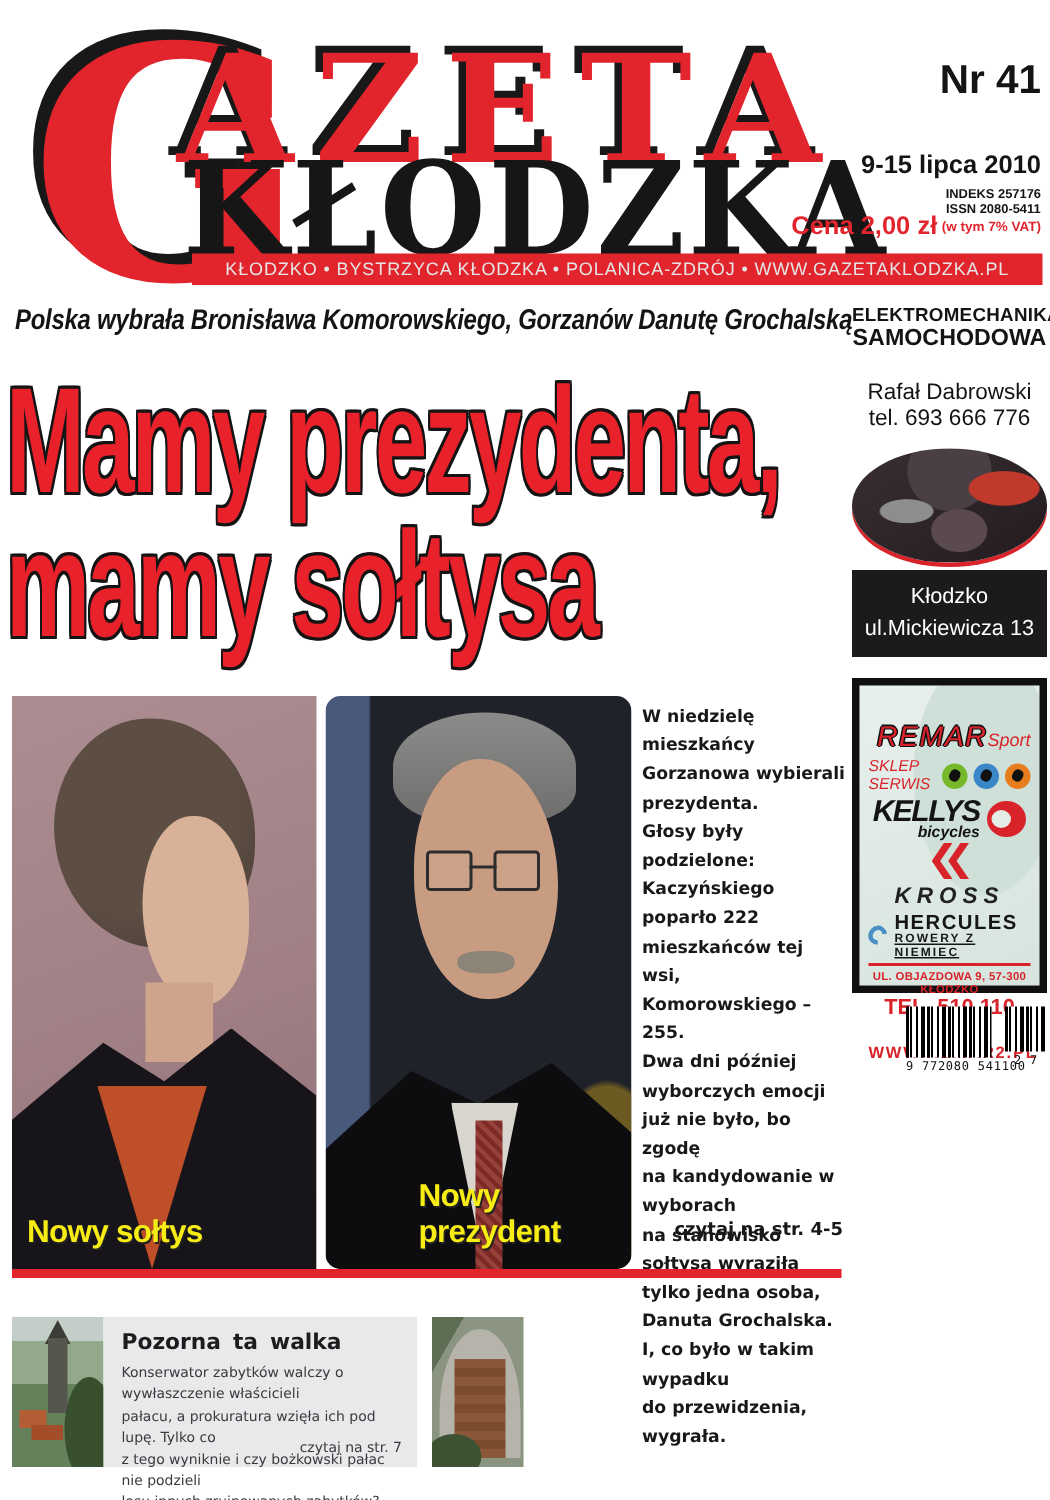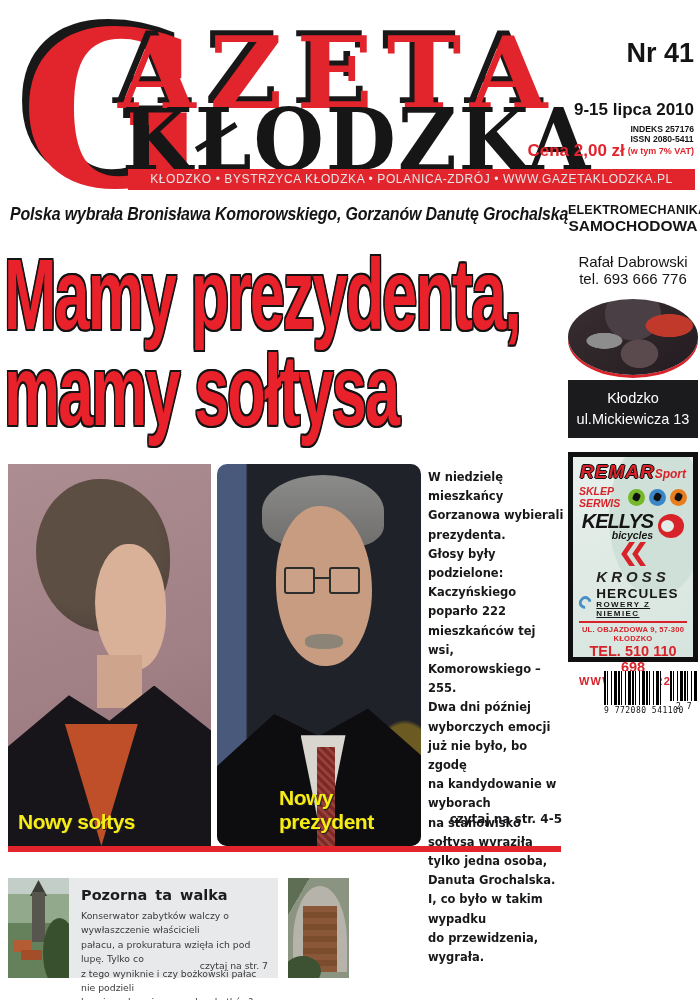--- a/index.html
+++ b/index.html
@@ -8,21 +8,21 @@
 
   
   .g-letter { position:absolute; left:20px; top:3px; font-family:"DejaVu Serif", serif; font-weight:bold;
     font-size:215px; line-height:1; color:#e2242c; text-shadow:-7px -7px 0 #181818; }
   .title-rest { position:absolute; left:118px; top:23px; font-family:"DejaVu Serif", serif; font-weight:bold;
     font-size:100px; line-height:1; letter-spacing:14px; color:#e2242c; text-shadow:-5px -5px 0 #181818; }
   .title-line2 { position:absolute; left:122px; top:97px; font-family:"DejaVu Serif", serif; font-weight:bold;
     font-size:86px; line-height:1; letter-spacing:2px; color:#161616; transform:scaleX(.94); transform-origin:left; }
   .strip { position:absolute; left:128px; top:169px; width:567px; height:21px; background:#e2242c;
     color:#e5e5e5; font-weight:normal; font-size:12px; line-height:21px; text-align:center; letter-spacing:.6px; }
-  .meta { position:absolute; right:6px; text-align:left; color:#141414; }
+  .meta { position:absolute; right:6px; text-align:center; color:#141414; }
   .meta-nr { top:38px; font-size:27px; font-weight:bold; }
   .meta-date { top:100px; font-size:17px; font-weight:bold; }
   .meta-codes { top:124px; font-size:8.6px; font-weight:bold; line-height:10px; }
   .meta-price { top:141px; font-size:17px; font-weight:bold; color:#e2242c; }
   .meta-price .note { font-size:9px; vertical-align:2px; margin-left:3px; }
 
   
   .kicker { position:absolute; left:10px; top:203px; font-size:19px; font-weight:bold; font-style:italic;
     letter-spacing:-.2px; transform:scaleX(.84); transform-origin:left; white-space:nowrap; color:#141414; }
   .headline { position:absolute; left:4px; top:246px; font-weight:bold; font-size:100px; line-height:96px;
@@ -105,26 +105,26 @@
     background:radial-gradient(ellipse at 78% 35%, #c0392b 0 16%, transparent 17%),
                radial-gradient(ellipse at 28% 55%, #8d8d8d 0 13%, transparent 14%),
                radial-gradient(ellipse at 55% 72%, #5a4a4e 0 18%, transparent 19%),
                radial-gradient(ellipse at 50% 20%, #4a3f45 0 30%, transparent 31%),
                linear-gradient(145deg,#3a2f33,#221b1f); }
   .ad2-box { margin-top:5px; height:58px; background:#1b1b1d; color:#fff; font-size:14.5px; line-height:21px; padding-top:8px; text-align:center; }
 
   .ad3 { margin-top:14px; height:210px; border:5px solid #101010; background:
     radial-gradient(ellipse at 70% 30%, #cfe0d8 0 40%, transparent 41%),
     linear-gradient(160deg,#e8f0ec,#d7e4de); padding:4px 6px; display:flex; flex-direction:column; }
-  .remar-logo { text-align:center; font-weight:bold; font-style:italic; }
+  .remar-logo { text-align:right; font-weight:normal; font-style:italic;margin-top:20px; }
   .remar-main { font-size:19px; color:#d8232a; letter-spacing:1px;
     text-shadow:1px 0 0 #111,-1px 0 0 #111,0 1px 0 #111,0 -1px 0 #111; }
   .remar-sub { font-size:12px; color:#d8232a; }
   .remar-row1 { display:flex; align-items:center; justify-content:space-between; margin-top:2px; }
-  .sklep { font-size:10.5px; line-height:12px; font-weight:bold; font-style:italic; color:#d8232a; }
+  .sklep { font-size:10.5px; line-height:12px; font-weight:normal; font-style:italic; color:#d8232a; }
   .sport-icons { display:flex; gap:4px; }
   .s-ico { width:17px; height:17px; border-radius:50%; position:relative; }
   .s-ico::after { content:""; position:absolute; left:5px; top:4px; width:7px; height:8px; background:#111; border-radius:40%; transform:rotate(25deg); }
   .s-bike { background:#76b82a; } .s-ski { background:#3a87c8; } .s-run { background:#e87d1e; }
   .kellys-row { display:flex; align-items:center; justify-content:center; gap:5px; margin-top:3px; }
   .kellys-txt { font-size:20px; font-weight:bold; font-style:italic; letter-spacing:-1px; color:#141414; line-height:18px; }
   .kellys-sub { font-size:10.5px; font-style:italic; font-weight:bold; color:#141414; text-align:right; line-height:10px; }
   .kellys-badge { width:26px; height:24px; border-radius:50%; background:#d8232a; position:relative; }
   .kellys-badge::after { content:""; position:absolute; left:3px; top:6px; width:13px; height:12px; border-radius:50%; background:#e3ece7; }
   .kross-block { text-align:center; margin-top:2px; }

